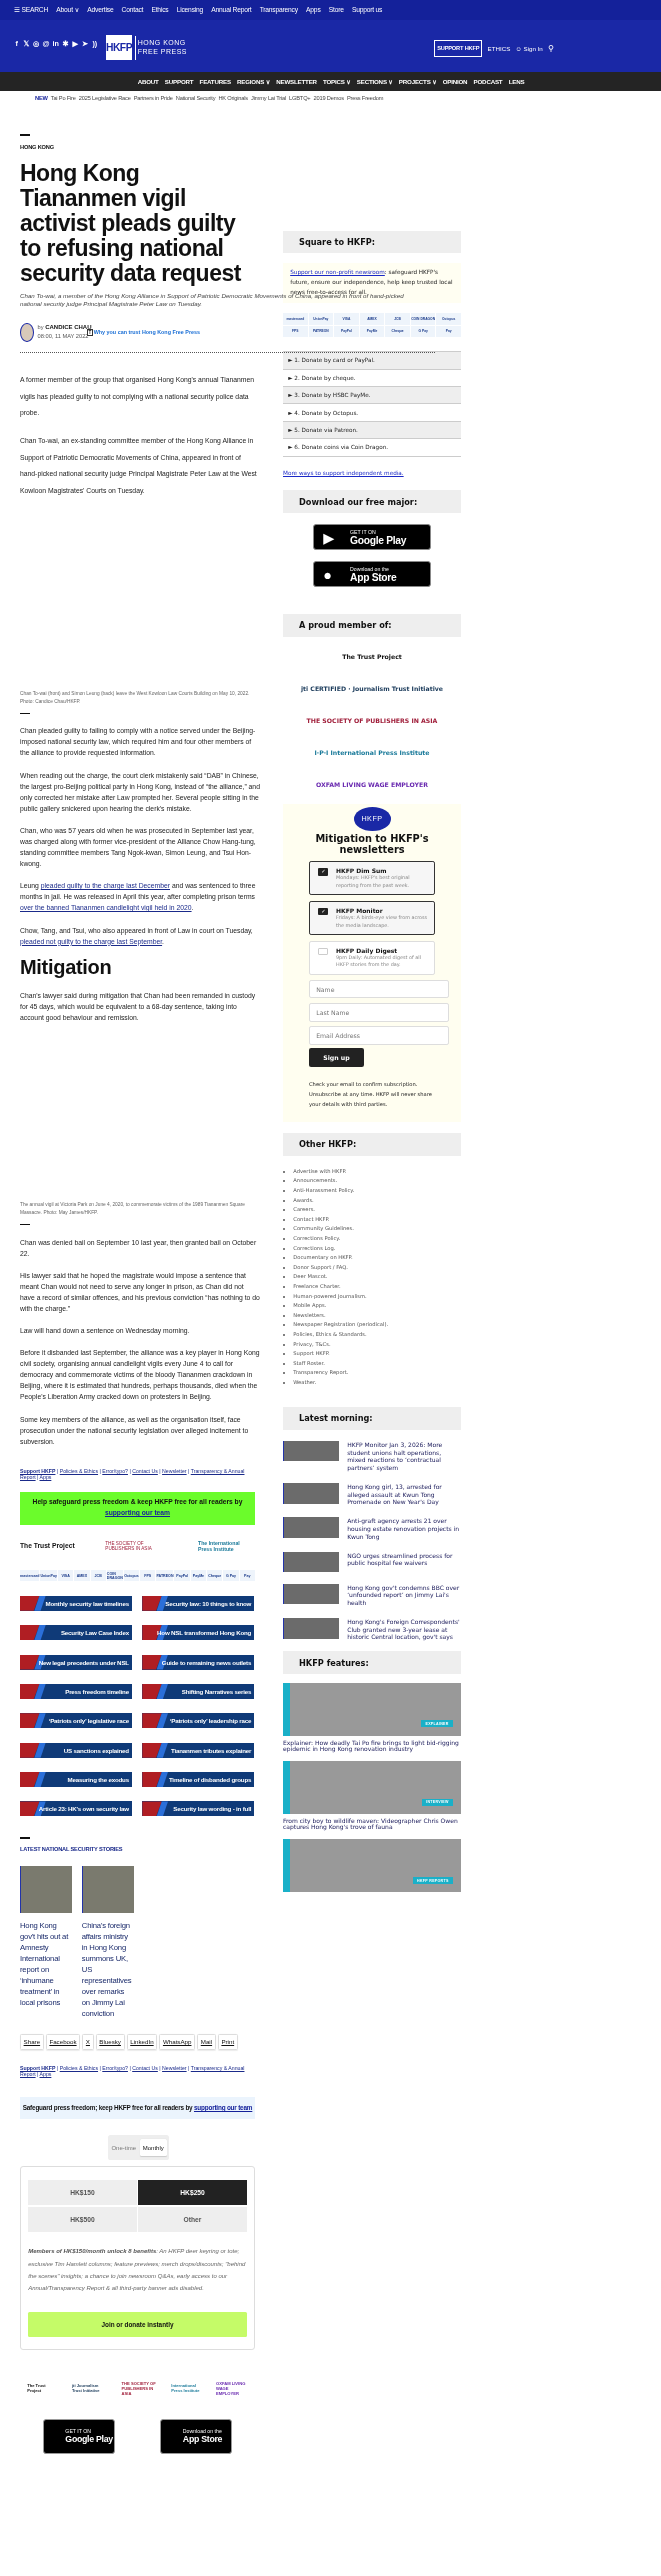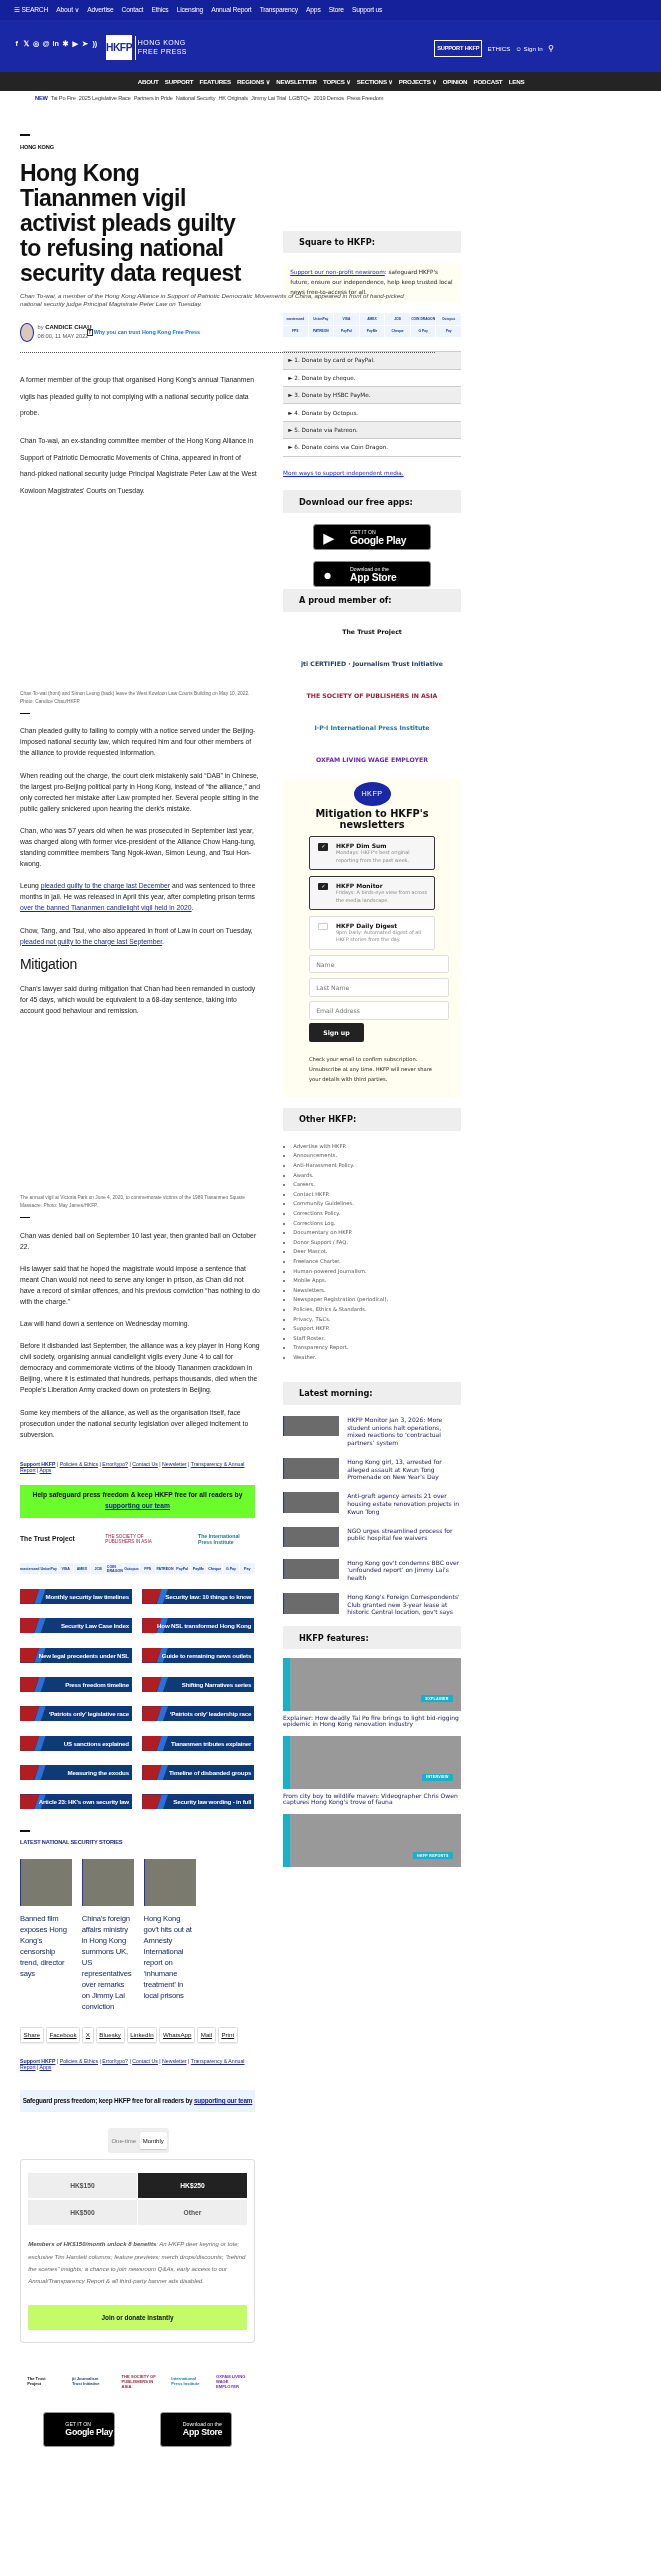--- a/index.html
+++ b/index.html
@@ -31,21 +31,21 @@
 .by-info{margin-left:3.6px;font-size:5.7px;color:#555;line-height:14px}
 .by-info b{color:#111;font-size:6px}
 .trust-link{position:absolute;left:67px;top:6.7px;color:#1a6fd6;font-size:5.4px;font-weight:bold}
 .trust-link i{display:inline-block;width:5.7px;height:6.7px;border:0.5px solid #333;font-style:normal;color:#222;font-size:4.6px;text-align:center;margin-right:1px}
 .dotline{border-top:0.5px dotted #555;margin-top:9.3px;width:415px}
 .body-p{font-size:6.8px;line-height:11px;color:#222;margin-top:11.3px;width:240px}
 .body-p a{color:#1a2a8a;text-decoration:underline}
 .photo-space{height:170px}
 .caption{font-size:4.8px;color:#666;line-height:7.7px;width:240px}
 .rule2{width:9.8px;height:1.5px;background:#111;margin-top:7.2px}
-h2{font-size:14px;font-weight:normal;margin-top:9.3px;letter-spacing:-0.3px}
+h2{font-size:20px;font-weight:bold;margin-top:9.3px;letter-spacing:-0.3px}
 .footlinks{font-size:5.2px;color:#1a2a8a;margin-top:21.6px}
 .footlinks a{text-decoration:underline}
 .footlinks b{text-decoration:underline}
 .greenbox{background:#6bfc2b;margin-top:11.3px;width:235px;padding:5.7px 5.2px;text-align:center;font-weight:bold;font-size:6.7px;line-height:10.8px}
 .greenbox a{color:#14219a;text-decoration:underline}
 .logos3{display:flex;justify-content:space-between;align-items:center;margin-top:12.4px;width:235px;height:17.5px}
 .paystrip{display:flex;gap:1px;margin-top:15.5px;width:235px}
 .paystrip span{flex:1;height:11.3px;background:#eef4fb;font-size:3.6px;font-weight:bold;display:flex;align-items:center;justify-content:center;color:#1a3a8a}
 .nsgrid{display:grid;grid-template-columns:112px 112px;gap:14.4px 10.3px;margin-top:14.4px}
 .nsbtn{height:15px;position:relative;background:#0f3a78;color:#fff;font-weight:bold;font-size:6.2px;display:flex;align-items:center;justify-content:flex-end;padding-right:3.1px;overflow:hidden;letter-spacing:-0.2px}
@@ -301,29 +301,25 @@
       <div class="nsbtn">
           <span>Security law wording - in full</span>
         </div>
     </div>
 
     <div class="rule2" style="margin-top:20.6px"></div>
     <div class="latest-h">LATEST NATIONAL SECURITY STORIES</div>
     <div class="cards">
       <div class="card">
           <div class="img"></div>
-          <div class="t">Banned film exposes Hong Kong's censorship trend, director says</div>
+          <div class="t">Hong Kong gov't hits out at Amnesty International report on ‘inhumane treatment’ in local prisons</div>
         </div>
       <div class="card">
           <div class="img"></div>
           <div class="t">China's foreign affairs ministry in Hong Kong summons UK, US representatives over remarks on Jimmy Lai conviction</div>
-        </div>
-      <div class="card">
-          <div class="img"></div>
-          <div class="t">Hong Kong gov't hits out at Amnesty International report on ‘inhumane treatment’ in local prisons</div>
         </div>
     </div>
 
     <div class="share" style="margin-top:15.5px">
       <span>Share</span>
       <span>Facebook</span>
       <span>X</span>
       <span>Bluesky</span>
       <span>LinkedIn</span>
       <span>WhatsApp</span>
@@ -398,33 +394,33 @@
     <div class="accordion">
       <div class="acc alt" style="border-top:0.5px solid #ccc">► 1. Donate by card or PayPal.</div>
       <div class="acc">► 2. Donate by cheque.</div>
       <div class="acc alt">► 3. Donate by HSBC PayMe.</div>
       <div class="acc">► 4. Donate by Octopus.</div>
       <div class="acc alt">► 5. Donate via Patreon.</div>
       <div class="acc">► 6. Donate coins via Coin Dragon.</div>
     </div>
     <a class="morelink">More ways to support independent media.</a>
 
-    <div class="sbox-h" style="margin-top:14.4px">Download our free apps:</div>
+    <div class="sbox-h" style="margin-top:14.4px">Download our free major:</div>
     <div class="appbadge">
         <span class="ic">▶</span>
         <span class="s">GET IT ON</span>
         <span class="b">Google Play</span>
       </div>
     <div class="appbadge">
         <span class="ic">●</span>
         <span class="s">Download on the</span>
         <span class="b">App Store</span>
       </div>
 
-    <div class="sbox-h" style="margin-top:2px">A proud member of:</div>
+    <div class="sbox-h" style="margin-top:27px">A proud member of:</div>
     <div class="member">The Trust Project</div>
     <div class="member jti" style="margin-top:25px">jti CERTIFIED · Journalism Trust Initiative</div>
     <div class="member sopa" style="margin-top:25px">THE SOCIETY OF PUBLISHERS IN ASIA</div>
     <div class="member ipi" style="margin-top:25px">I·P·I International Press Institute</div>
     <div class="member ox" style="margin-top:25px">OXFAM LIVING WAGE EMPLOYER</div>
 
     <div class="subbox">
       <div class="hkfp-circle">HKFP</div>
       <div class="sub-h">Mitigation to HKFP's newsletters</div>
       <div class="nl">

